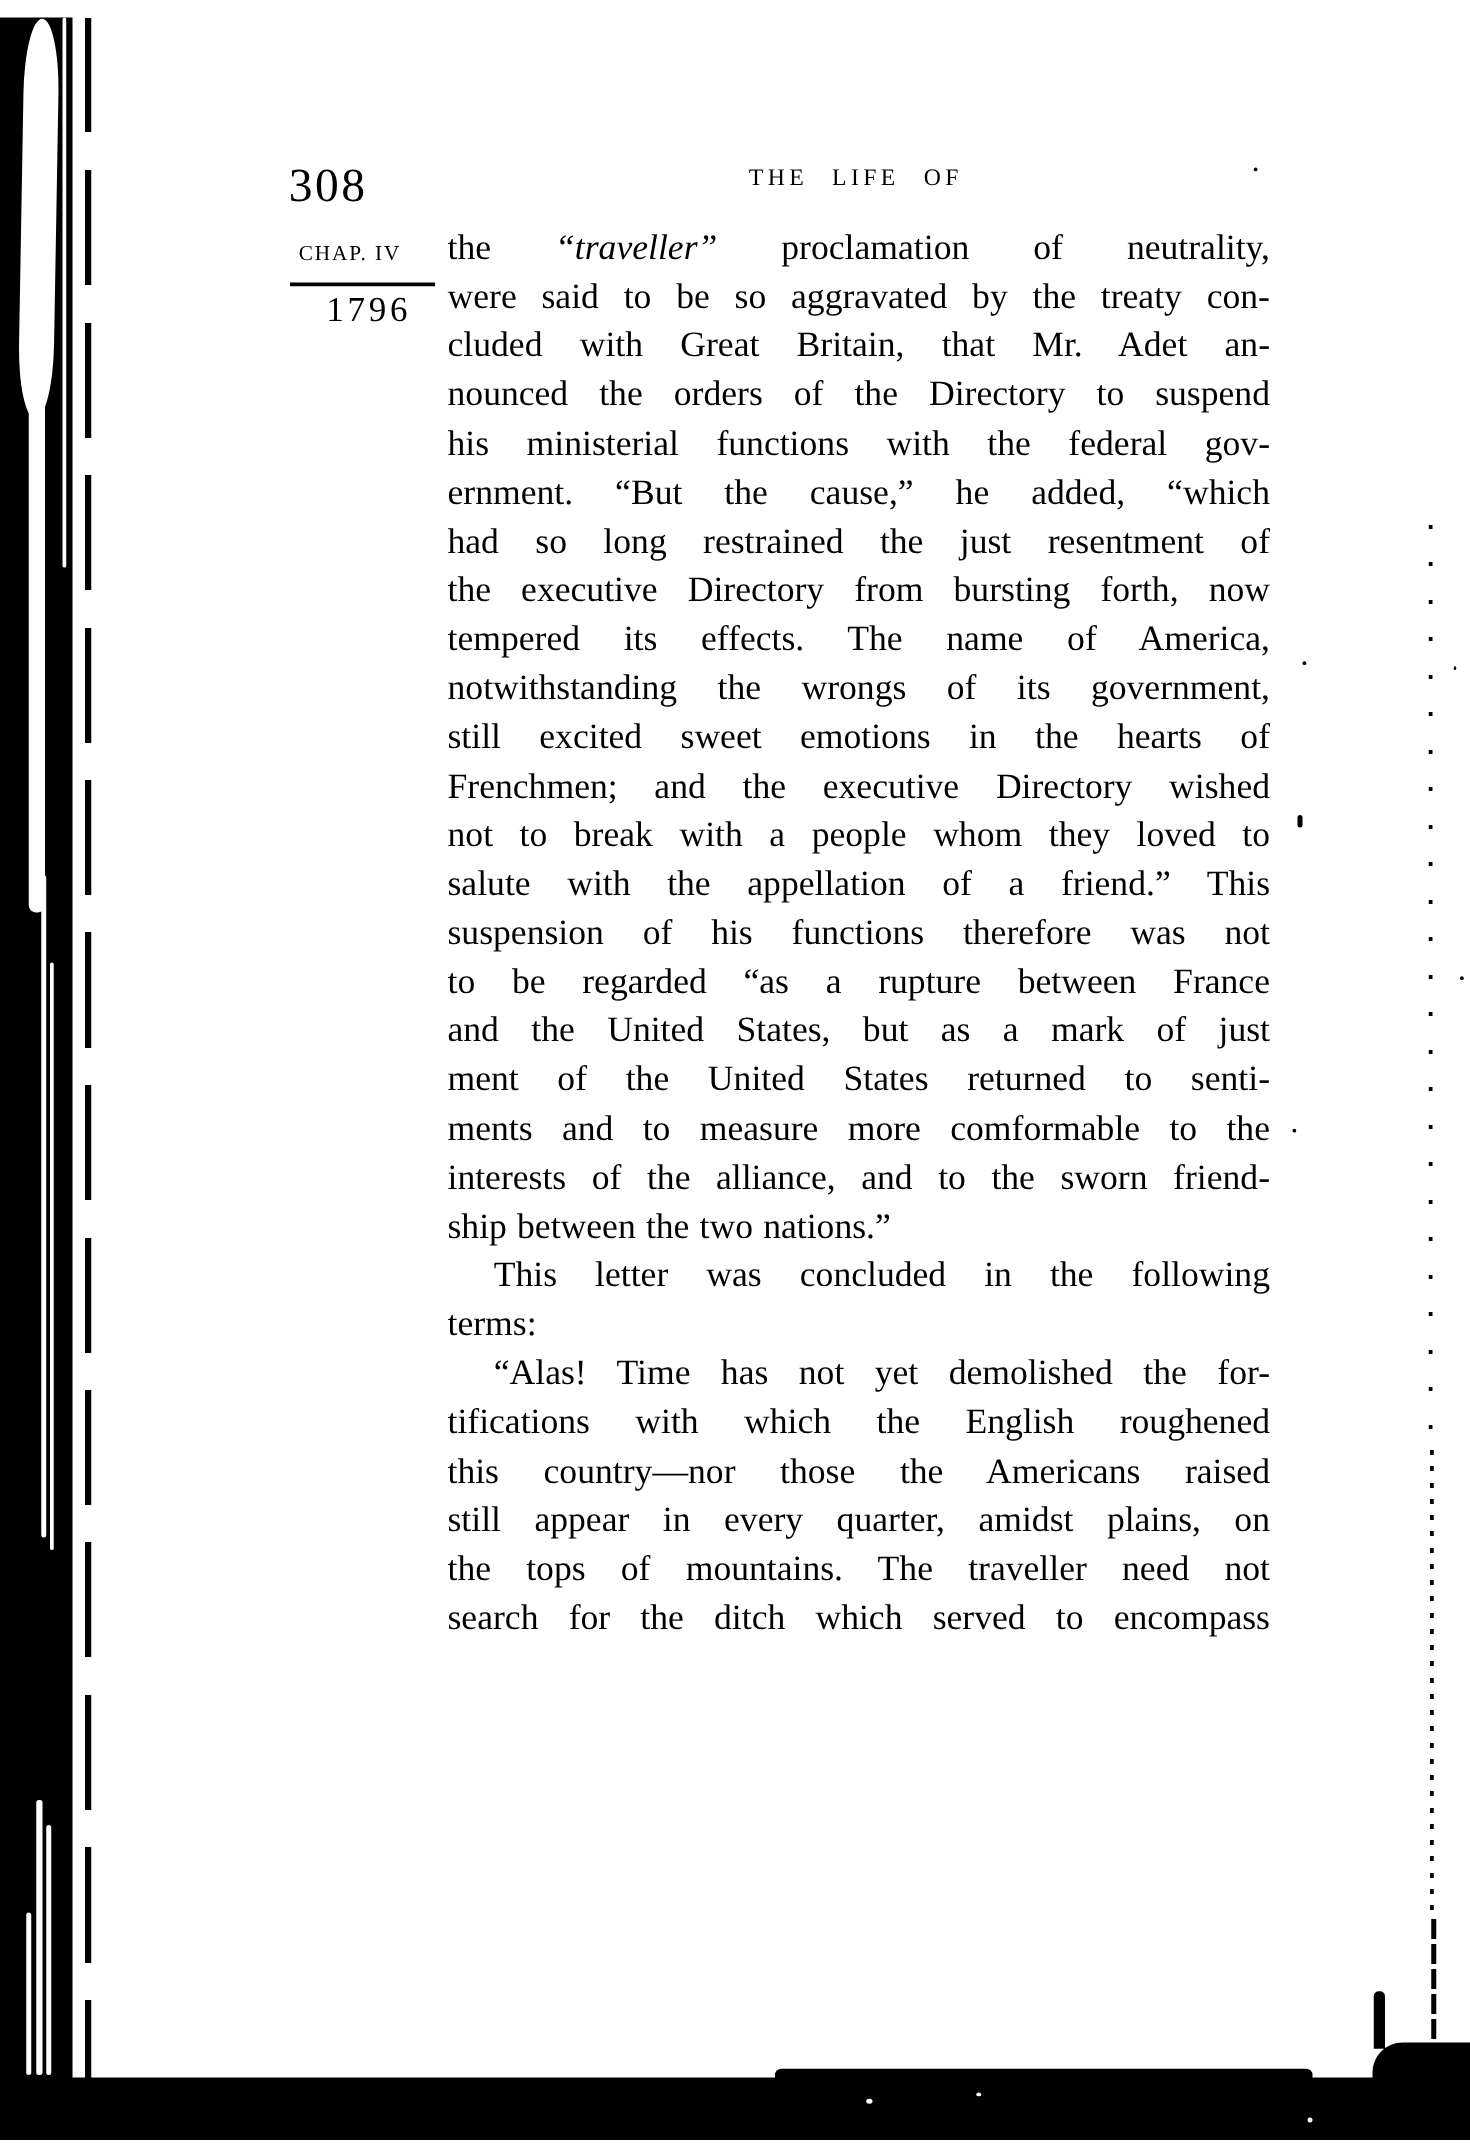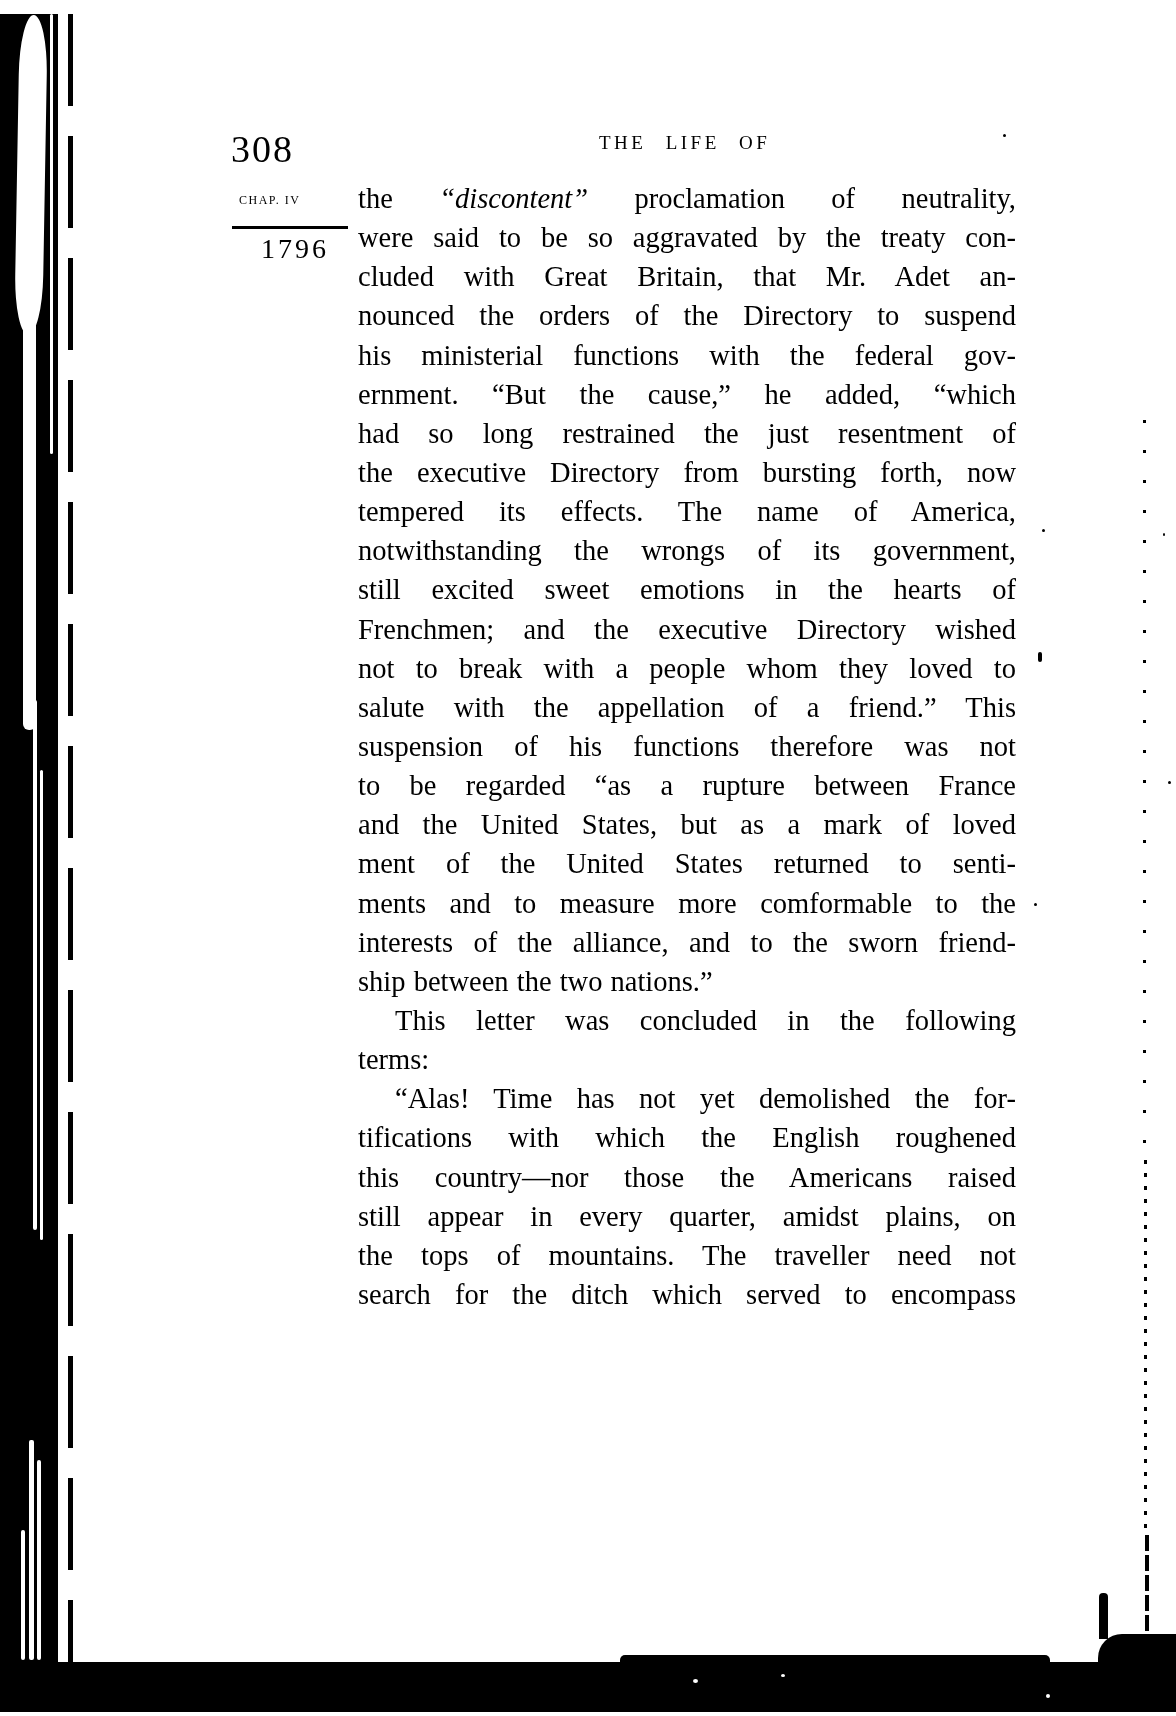--- a/index.html
+++ b/index.html
@@ -54,21 +54,21 @@
   #page-number{
     position:absolute;left:231px;top:130px;
     font-size:38px;letter-spacing:2px;line-height:1;
   }
   #running-header{
     position:absolute;left:599px;top:133px;
     font-size:19px;letter-spacing:3.5px;word-spacing:11px;line-height:1;
   }
   #sidenote-chapter{
     position:absolute;left:239px;top:194px;
-    font-size:12px;letter-spacing:1.5px;line-height:1;
+    font-size:17px;letter-spacing:1.5px;line-height:1;
   }
   #sidenote-rule{
     position:absolute;left:232px;top:226px;width:116px;height:3px;background:#000;
   }
   #sidenote-year{
     position:absolute;left:261px;top:235px;
     font-size:28px;letter-spacing:3px;line-height:1;
   }
   #body-text{
     position:absolute;left:358px;top:179px;width:658px;
@@ -115,37 +115,37 @@
   <div class="art speck" id="speck5"></div>
   <div class="art speck" id="speck6"></div>
 
   <div id="page-number">308</div>
   <div id="running-header">THE LIFE OF</div>
   <div id="sidenote-chapter">CHAP. IV</div>
   <div id="sidenote-rule"></div>
   <div id="sidenote-year">1796</div>
 
   <div id="body-text">
-      <div class="line j">the <i>“discontent”</i> proclamation of neutrality,</div>
+      <div class="line j">the <i>“traveller”</i> proclamation of neutrality,</div>
       <div class="line j">were said to be so aggravated by the treaty con-</div>
       <div class="line j">cluded with Great Britain, that Mr. Adet an-</div>
       <div class="line j">nounced the orders of the Directory to suspend</div>
       <div class="line j">his ministerial functions with the federal gov-</div>
       <div class="line j">ernment. “But the cause,” he added, “which</div>
       <div class="line j">had so long restrained the just resentment of</div>
       <div class="line j">the executive Directory from bursting forth, now</div>
       <div class="line j">tempered its effects. The name of America,</div>
       <div class="line j">notwithstanding the wrongs of its government,</div>
       <div class="line j">still excited sweet emotions in the hearts of</div>
       <div class="line j">Frenchmen; and the executive Directory wished</div>
       <div class="line j">not to break with a people whom they loved to</div>
       <div class="line j">salute with the appellation of a friend.” This</div>
       <div class="line j">suspension of his functions therefore was not</div>
       <div class="line j">to be regarded “as a rupture between France</div>
-      <div class="line j">and the United States, but as a mark of loved</div>
+      <div class="line j">and the United States, but as a mark of just</div>
       <div class="line j">ment of the United States returned to senti-</div>
       <div class="line j">ments and to measure more comformable to the</div>
       <div class="line j">interests of the alliance, and to the sworn friend-</div>
       <div class="line l">ship between the two nations.”</div>
       <div class="line j i">This letter was concluded in the following</div>
       <div class="line l">terms:</div>
       <div class="line j i">“Alas! Time has not yet demolished the for-</div>
       <div class="line j">tifications with which the English roughened</div>
       <div class="line j">this country—nor those the Americans raised</div>
       <div class="line j">still appear in every quarter, amidst plains, on</div>

